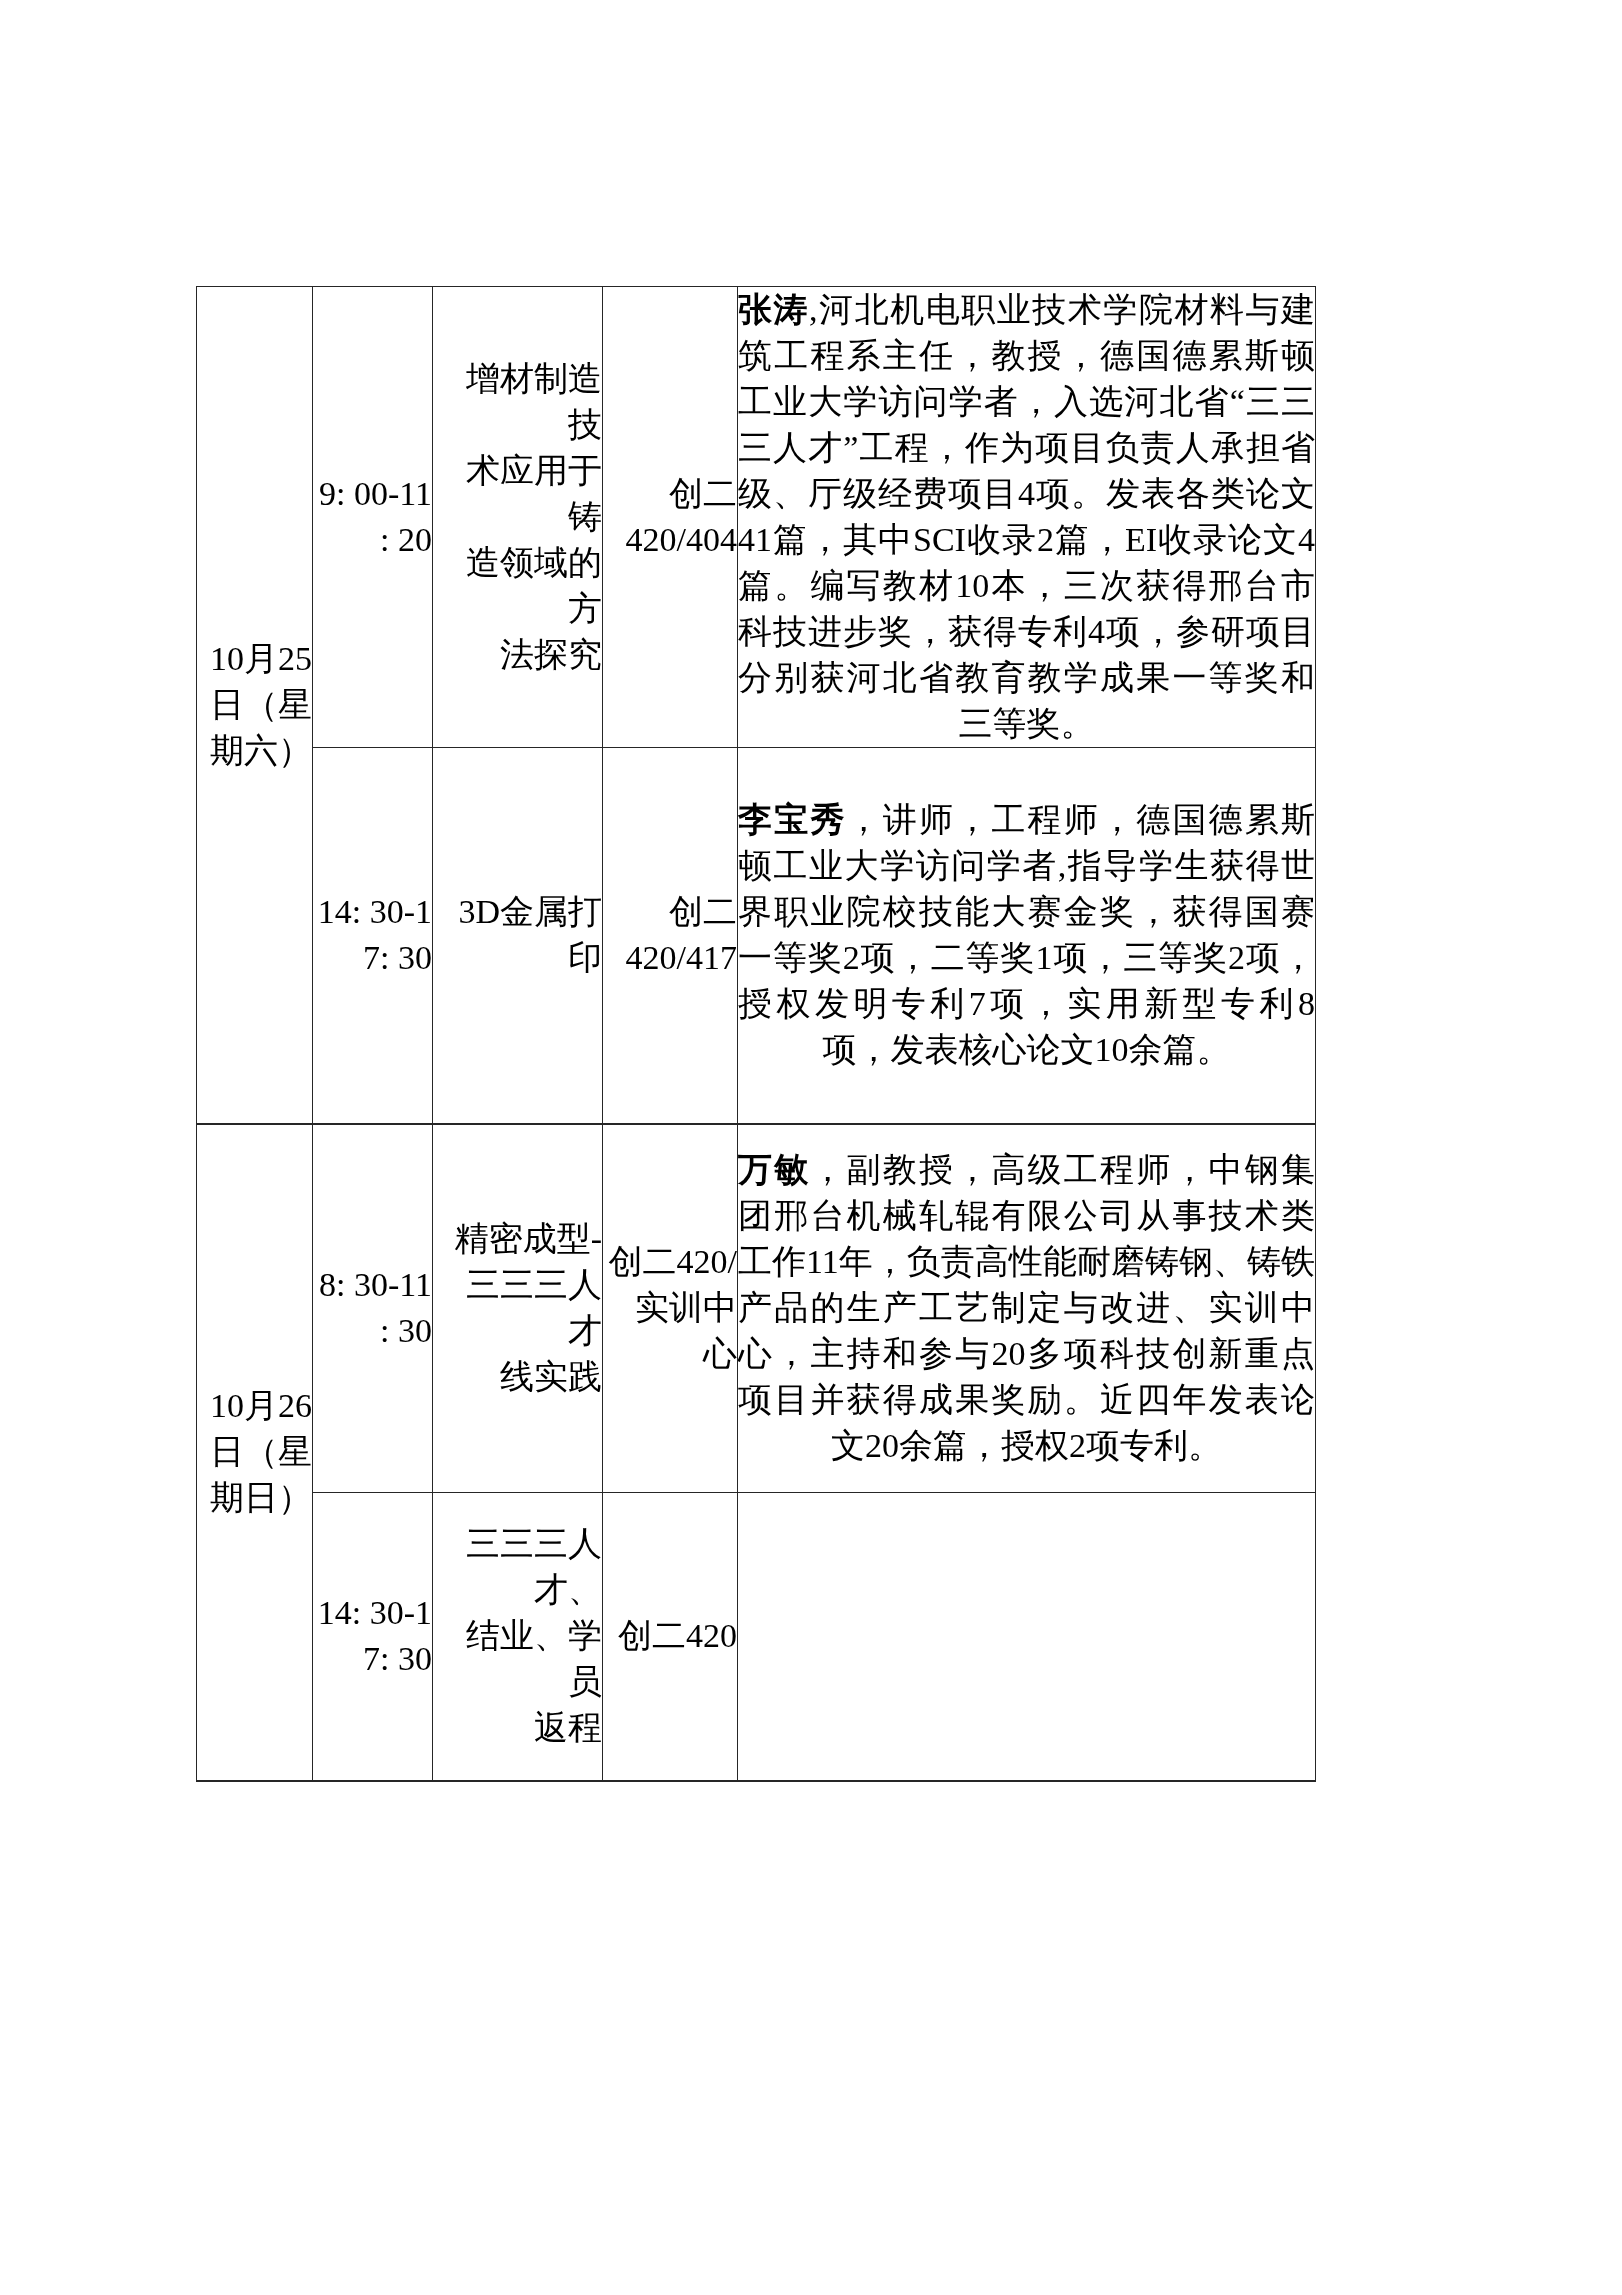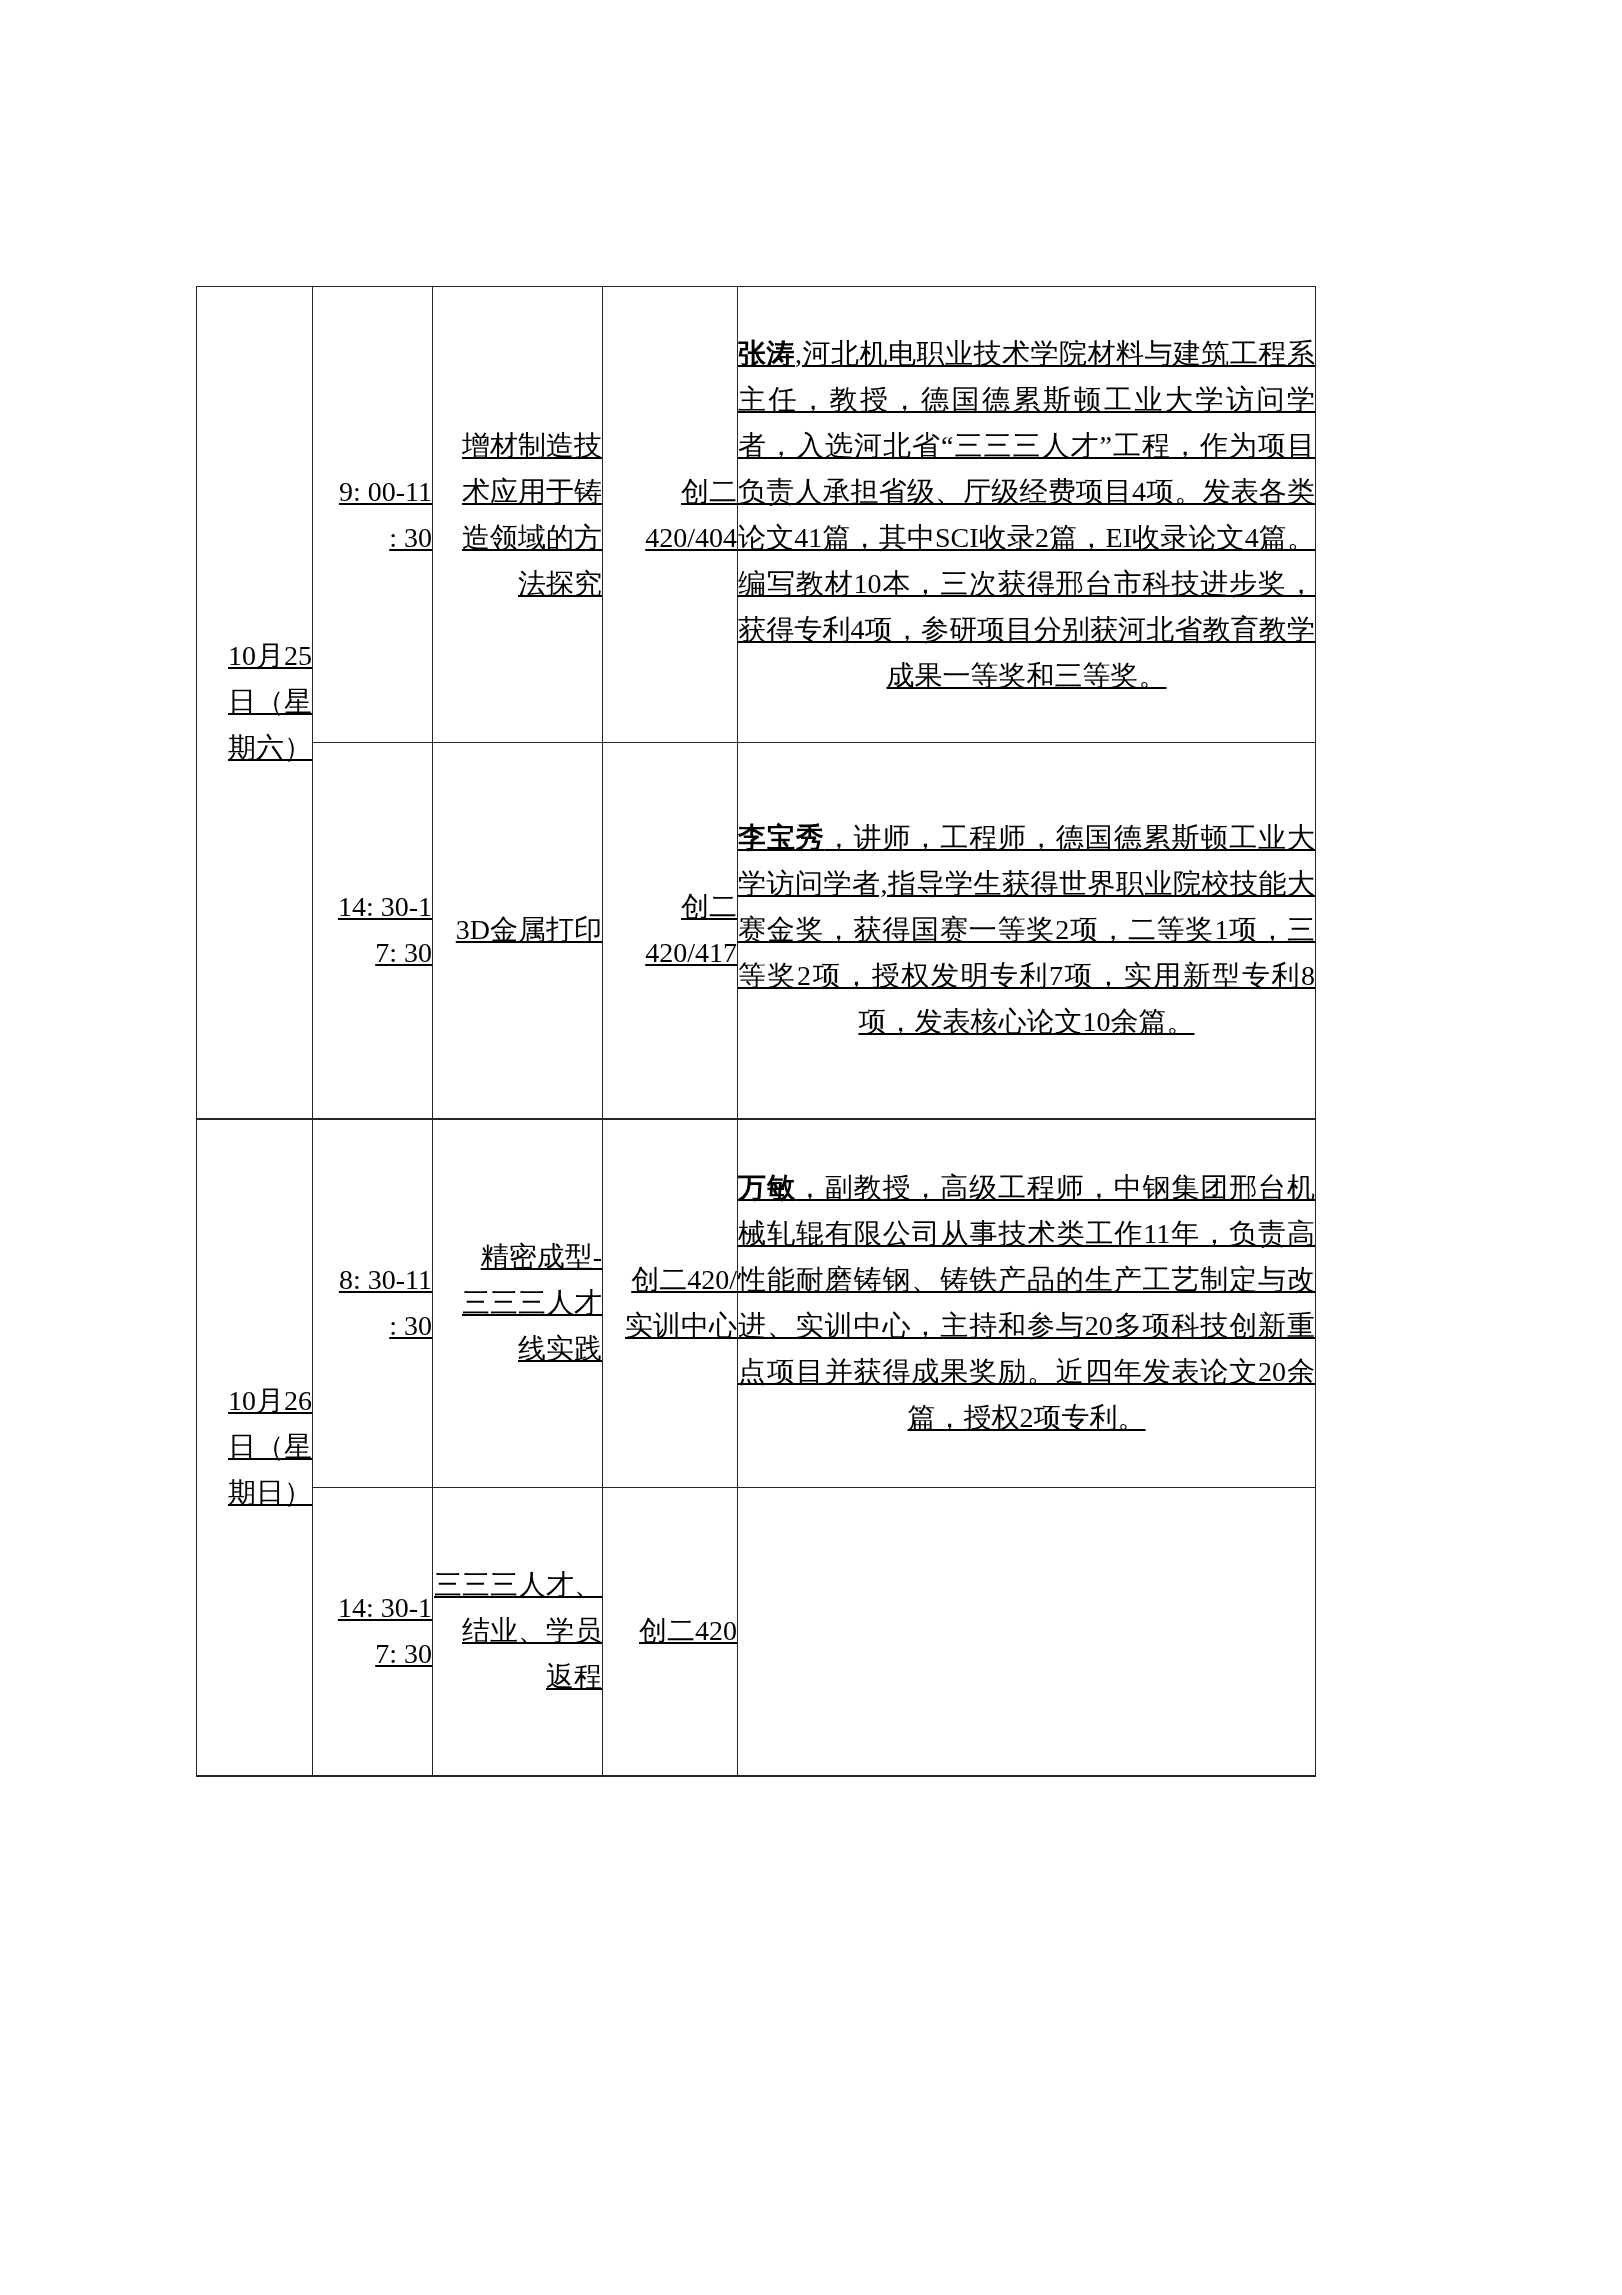--- a/index.html
+++ b/index.html
@@ -16,26 +16,25 @@
     position: absolute;
     left: 196px;
     top: 286px;
     width: 1119px;
     border-collapse: collapse;
     table-layout: fixed;
   }
   table.schedule td {
     border: 1.6px solid #262626;
     vertical-align: middle;
-    font-size: 28px;
+    font-size: 34px;
     line-height: 46px;
     padding: 0;
     overflow: hidden;
     word-break: break-all;
-    text-decoration: underline;
   }
   td.c-date, td.c-time, td.c-topic, td.c-loc {
     text-align: right;
     white-space: pre-line;
   }
   td.c-bio {
     padding: 1.6px 8px;
     text-align: justify;
     text-align-last: center;
   }
@@ -58,21 +57,21 @@
       <col style="width:170px">
       <col style="width:135px">
       <col style="width:578px">
     </colgroup>
     <tbody>
       <tr class="row-1">
         <td class="c-date" rowspan="2">10月25
 日（星
 期六）</td>
         <td class="c-time">9: 00-11
-: 30</td>
+: 20</td>
         <td class="c-topic">增材制造技
 术应用于铸
 造领域的方
 法探究</td>
         <td class="c-loc">创二
 420/404</td>
         <td class="c-bio"><span class="speaker-name">张涛</span><span>,河北机电职业技术学院材料与建筑工程系主任，教授，德国德累斯顿工业大学访问学者，入选河北省“三三三人才”工程，作为项目负责人承担省级、厅级经费项目4项。发表各类论文41篇，其中SCI收录2篇，EI收录论文4篇。编写教材10本，三次获得邢台市科技进步奖，获得专利4项，参研项目分别获河北省教育教学成果一等奖和三等奖。</span></td>
       </tr>
       <tr class="row-2">
         <td class="c-time">14: 30-1

